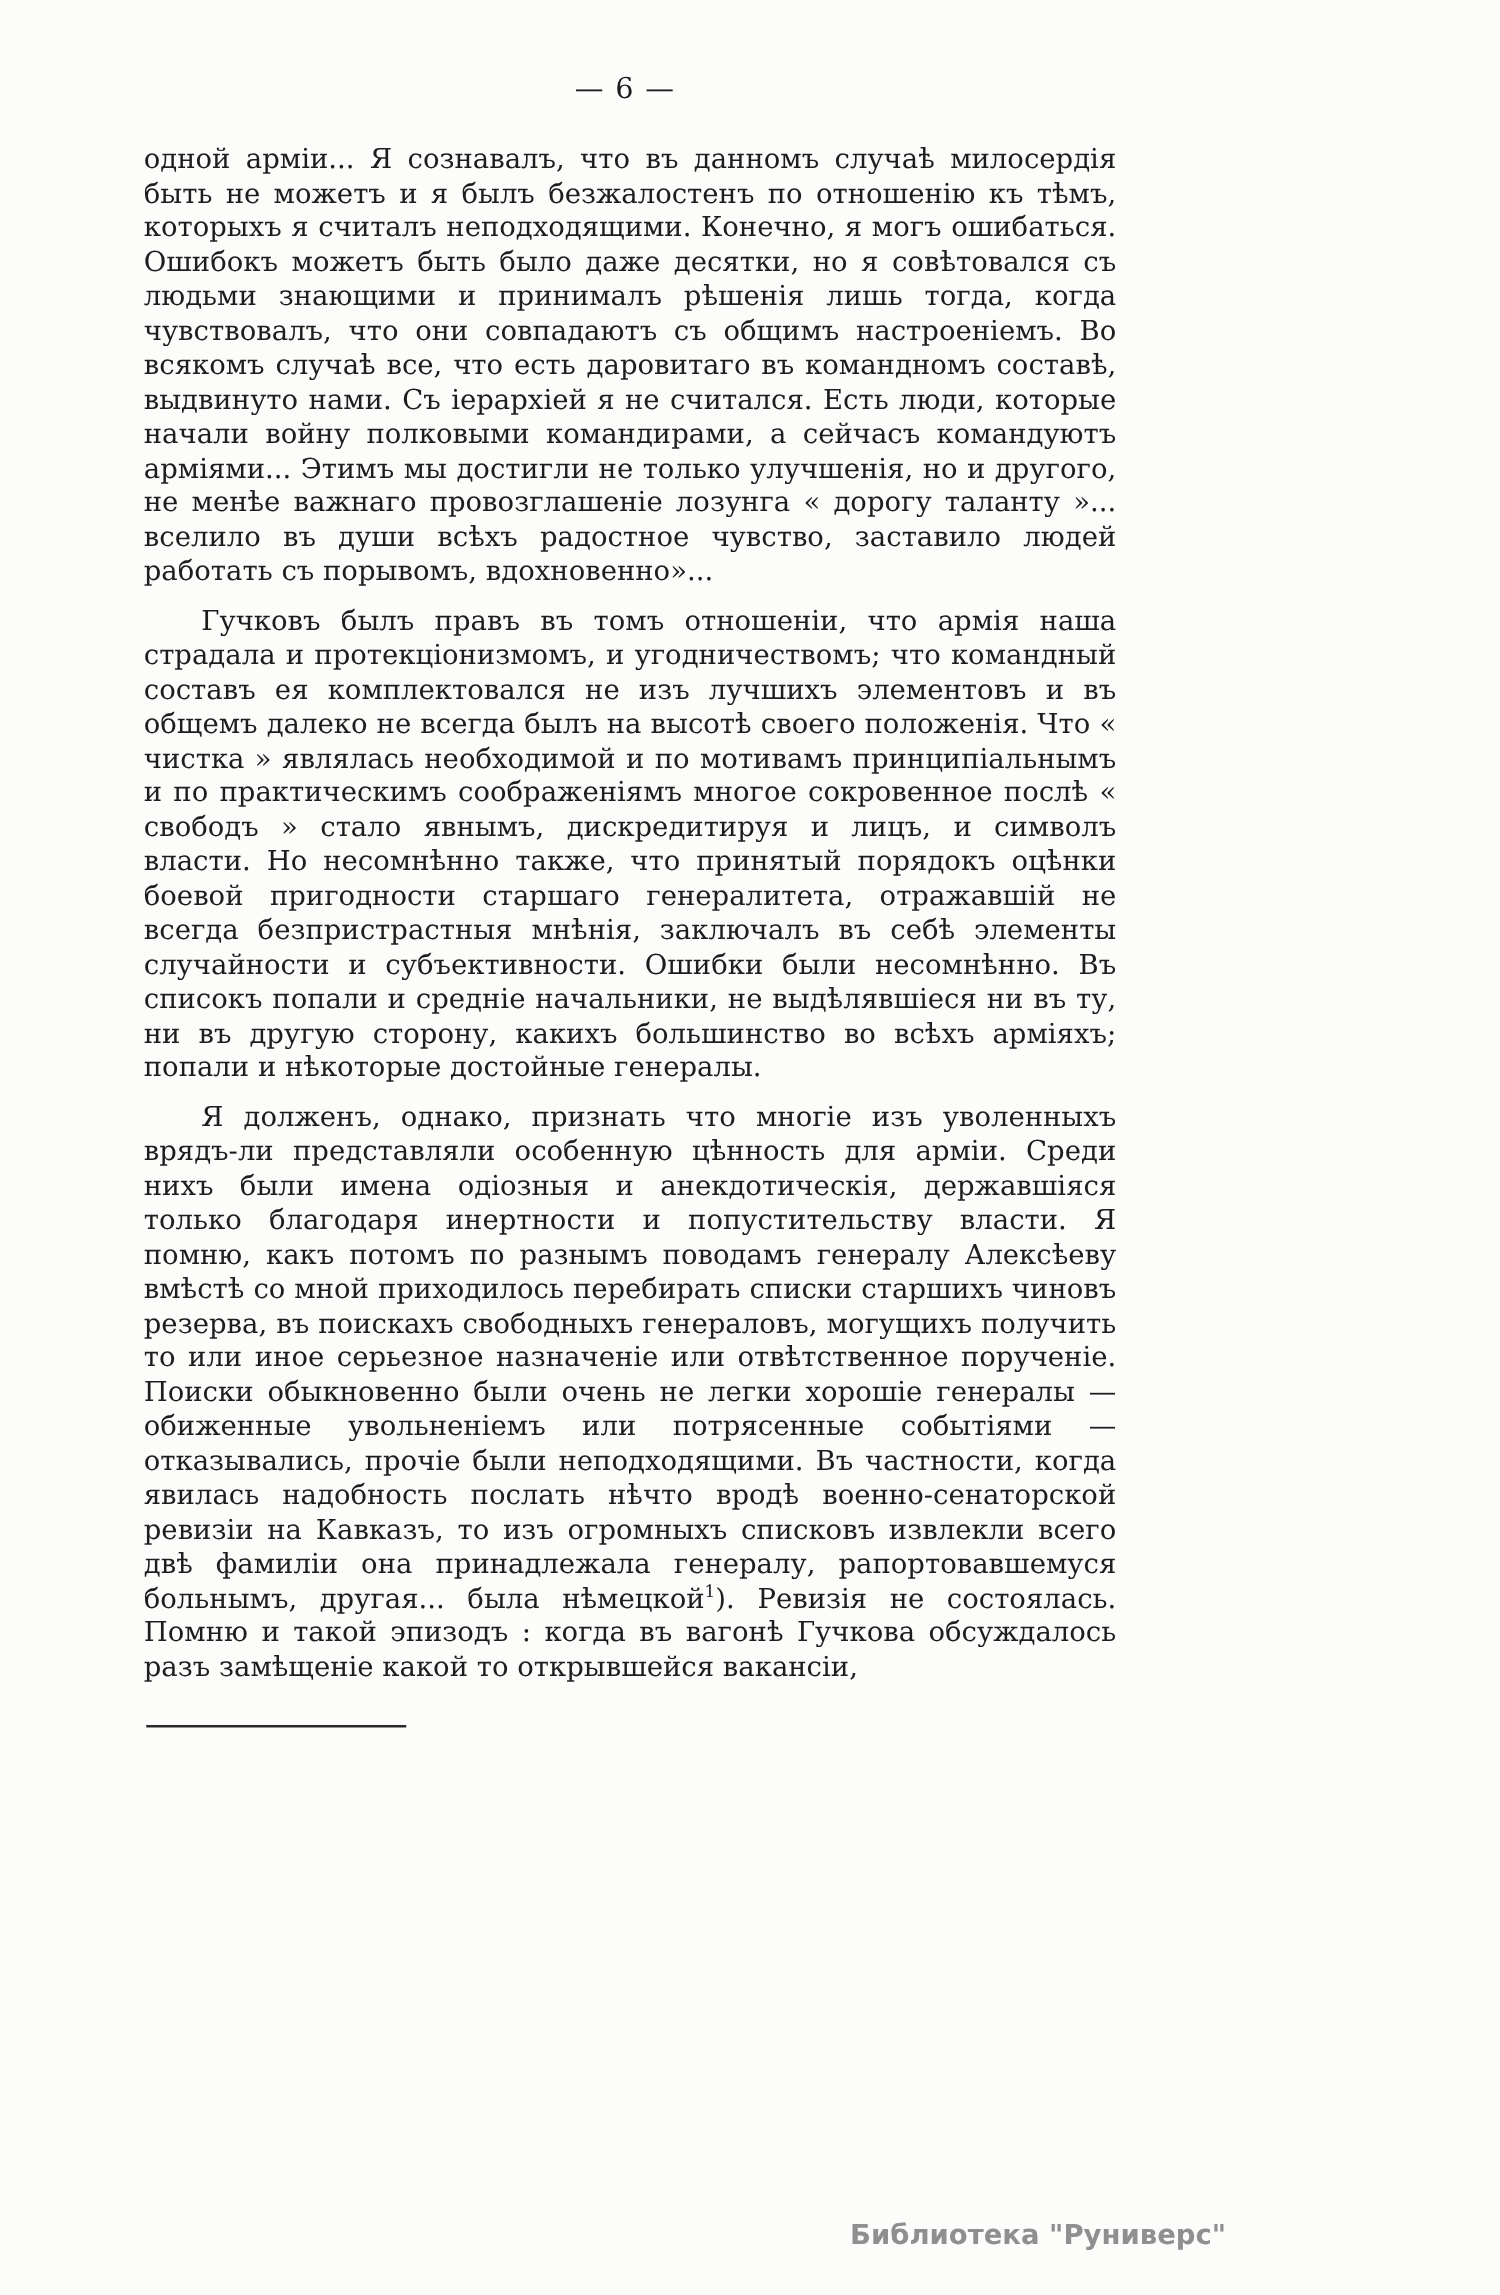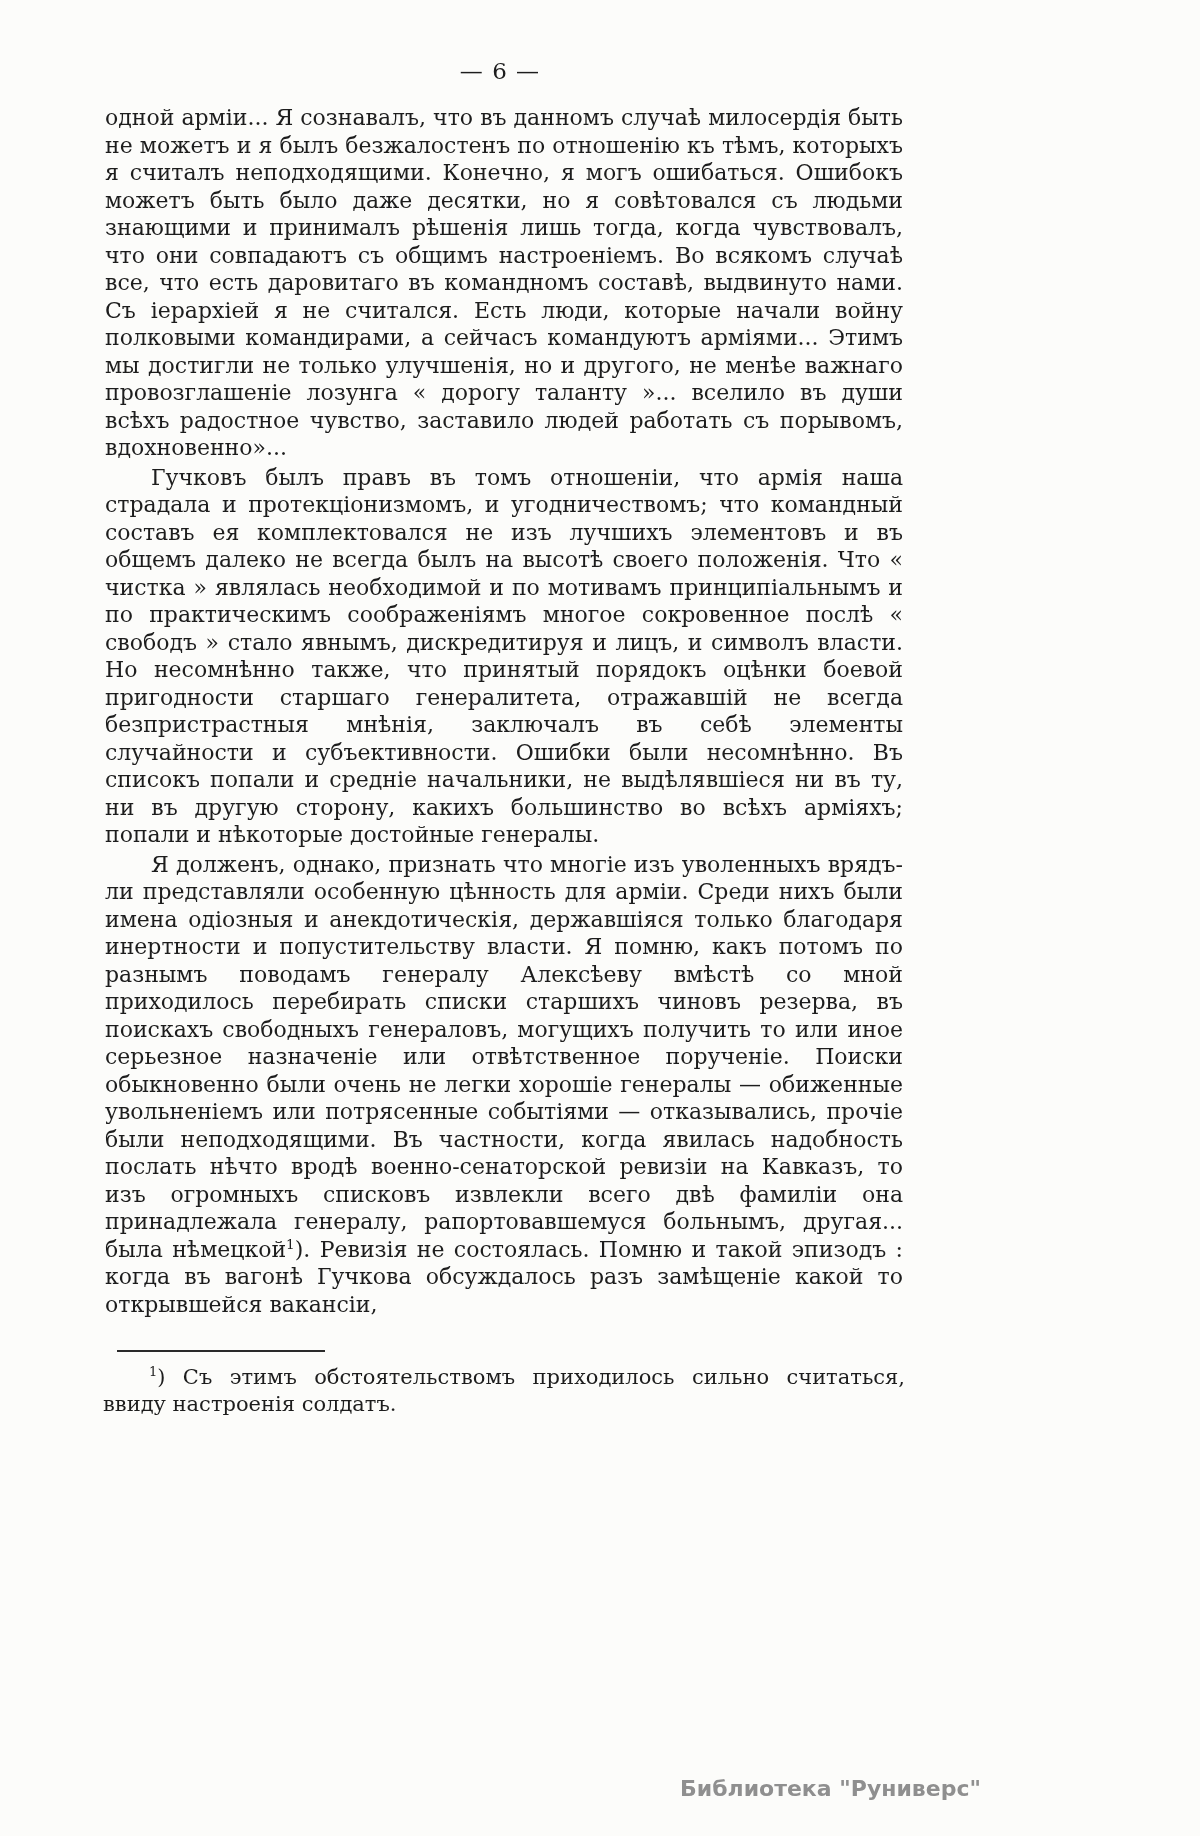--- a/index.html
+++ b/index.html
@@ -31,21 +31,21 @@
     top: 102px;
     left: 103px;
     width: 802px;
   }
   .text-block {
     text-align: justify;
     font-size: 22px;
     line-height: 27.5px;
   }
   .para {
-    margin: 2px;
+    margin: 12px;
   }
   .para.indent {
     text-indent: 46px;
   }
   .italic {
   }
   .sup {
     vertical-align: super;
     font-size: 0.62em;
     line-height: 0;
@@ -86,19 +86,18 @@
 
   <div class="content">
     <div class="text-block" id="paragraphs-container">
         <p class="para"><span>одной арміи... Я сознавалъ, что въ данномъ случаѣ милосердія быть не можетъ и я былъ безжалостенъ по отношенію къ тѣмъ, которыхъ я считалъ неподходящими. Конечно, я могъ ошибаться. Ошибокъ можетъ быть было даже десятки, но я совѣтовался съ людьми знающими и принималъ рѣшенія лишь тогда, когда чувствовалъ, что они совпадаютъ съ общимъ настроеніемъ. Во всякомъ случаѣ все, что есть даровитаго въ командномъ составѣ, выдвинуто нами. Съ іерархіей я не считался. Есть люди, которые начали войну полковыми командирами, а сейчасъ командуютъ арміями... Этимъ мы достигли не только улучшенія, но и другого, не менѣе важнаго провозглашеніе лозунга « дорогу таланту »... вселило въ души всѣхъ радостное чувство, заставило людей работать съ порывомъ, вдохновенно»...</span></p>
         <p class="para indent"><span>Гучковъ былъ правъ въ томъ отношеніи, что армія наша страдала и протекціонизмомъ, и угодничествомъ; что командный составъ ея комплектовался не изъ лучшихъ элементовъ и въ общемъ далеко не всегда былъ на высотѣ своего положенія. Что « чистка » являлась необходимой и по мотивамъ принципіальнымъ и по практическимъ соображеніямъ многое сокровенное послѣ « свободъ » стало явнымъ, дискредитируя и лицъ, и символъ власти. Но несомнѣнно также, что принятый порядокъ оцѣнки боевой пригодности старшаго генералитета, отражавшій не всегда безпристрастныя мнѣнія, заключалъ въ себѣ элементы случайности и субъективности. Ошибки были несомнѣнно. Въ списокъ попали и средніе начальники, не выдѣлявшіеся ни въ ту, ни въ другую сторону, какихъ большинство во всѣхъ арміяхъ; попали и нѣкоторые достойные генералы.</span></p>
         <p class="para indent"><span>Я долженъ, однако, признать что многіе изъ уволенныхъ врядъ-ли представляли особенную цѣнность для арміи. Среди нихъ были имена одіозныя и анекдотическія, державшіяся только благодаря инертности и попустительству власти. Я помню, какъ потомъ по разнымъ поводамъ генералу Алексѣеву вмѣстѣ со мной приходилось перебирать списки старшихъ чиновъ резерва, въ поискахъ свободныхъ генераловъ, могущихъ получить то или иное серьезное назначеніе или отвѣтственное порученіе. Поиски обыкновенно были очень не легки хорошіе генералы — обиженные увольненіемъ или потрясенные событіями — отказывались, прочіе были неподходящими. Въ частности, когда явилась надобность послать нѣчто вродѣ военно-сенаторской ревизіи на Кавказъ, то изъ огромныхъ списковъ извлекли всего двѣ фамиліи она принадлежала генералу, рапортовавшемуся больнымъ, другая... была </span><span class="italic">нѣмецкой</span><span class="sup">1</span><span>). Ревизія не состоялась. Помню и такой эпизодъ : когда въ вагонѣ Гучкова обсуждалось разъ замѣщеніе какой то открывшейся вакансіи,</span></p>
       </div>
 
     <div class="footnote-section">
       <div class="footnote-rule"></div>
-      <p class="footnote" id="footnote-paragraph"><span class="sup">1</span><span>) Съ этимъ обстоятельствомъ приходилось сильно считаться, ввиду настроенія солдатъ.</span></p>
     </div>
   </div>
 
   <div class="watermark">Библиотека "Руниверс"</div>
 
 </div>
 
 </body></html>

